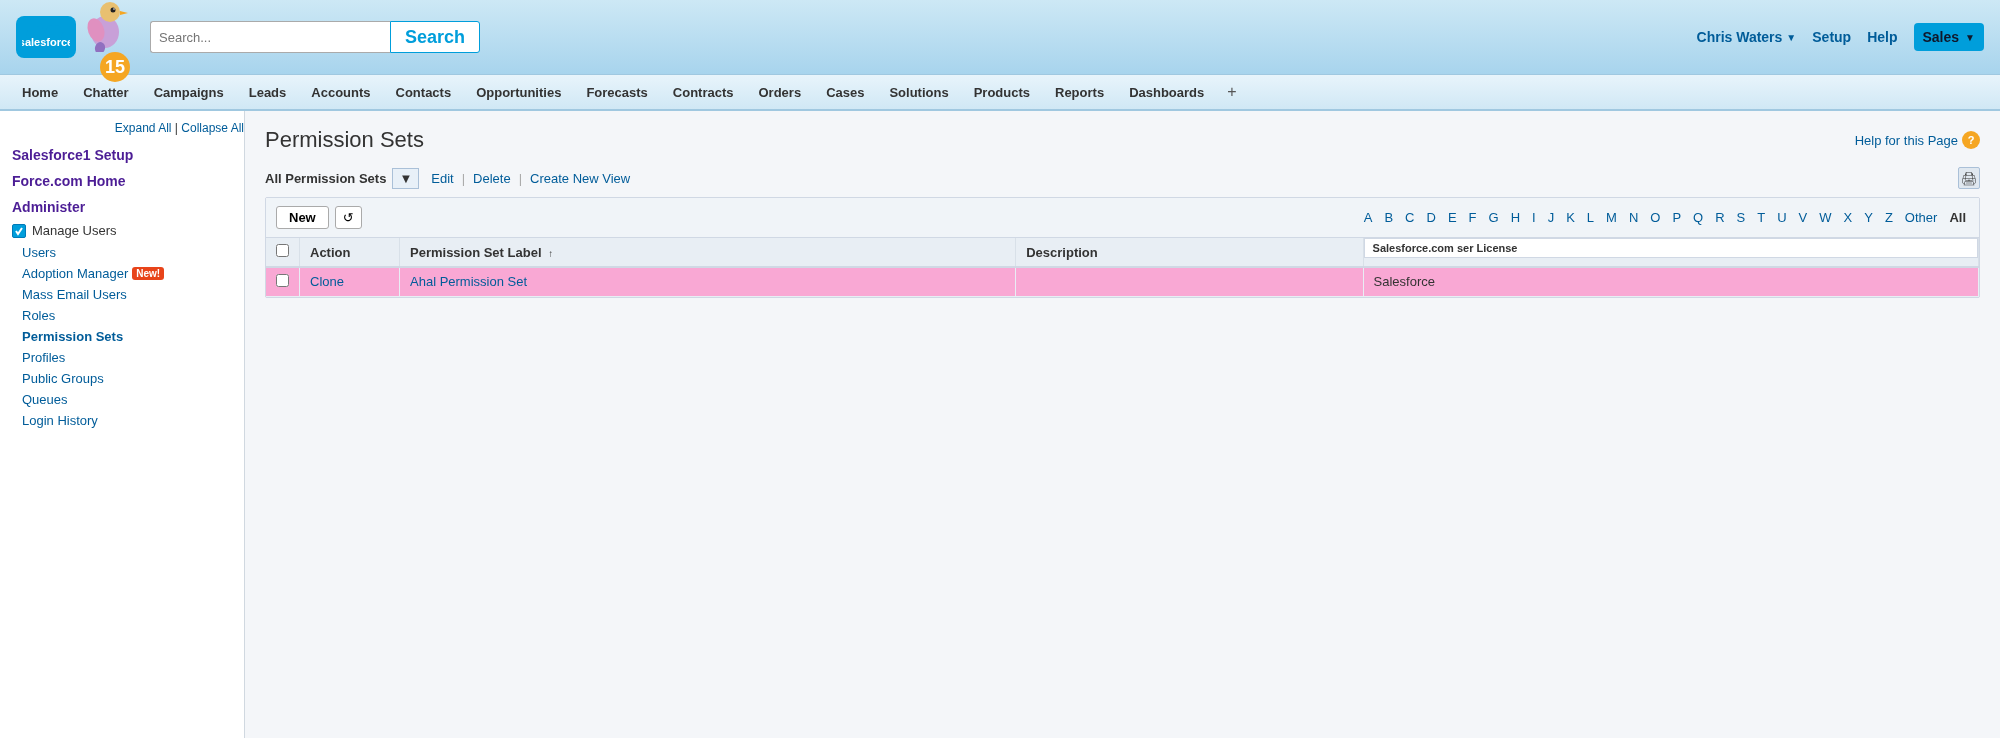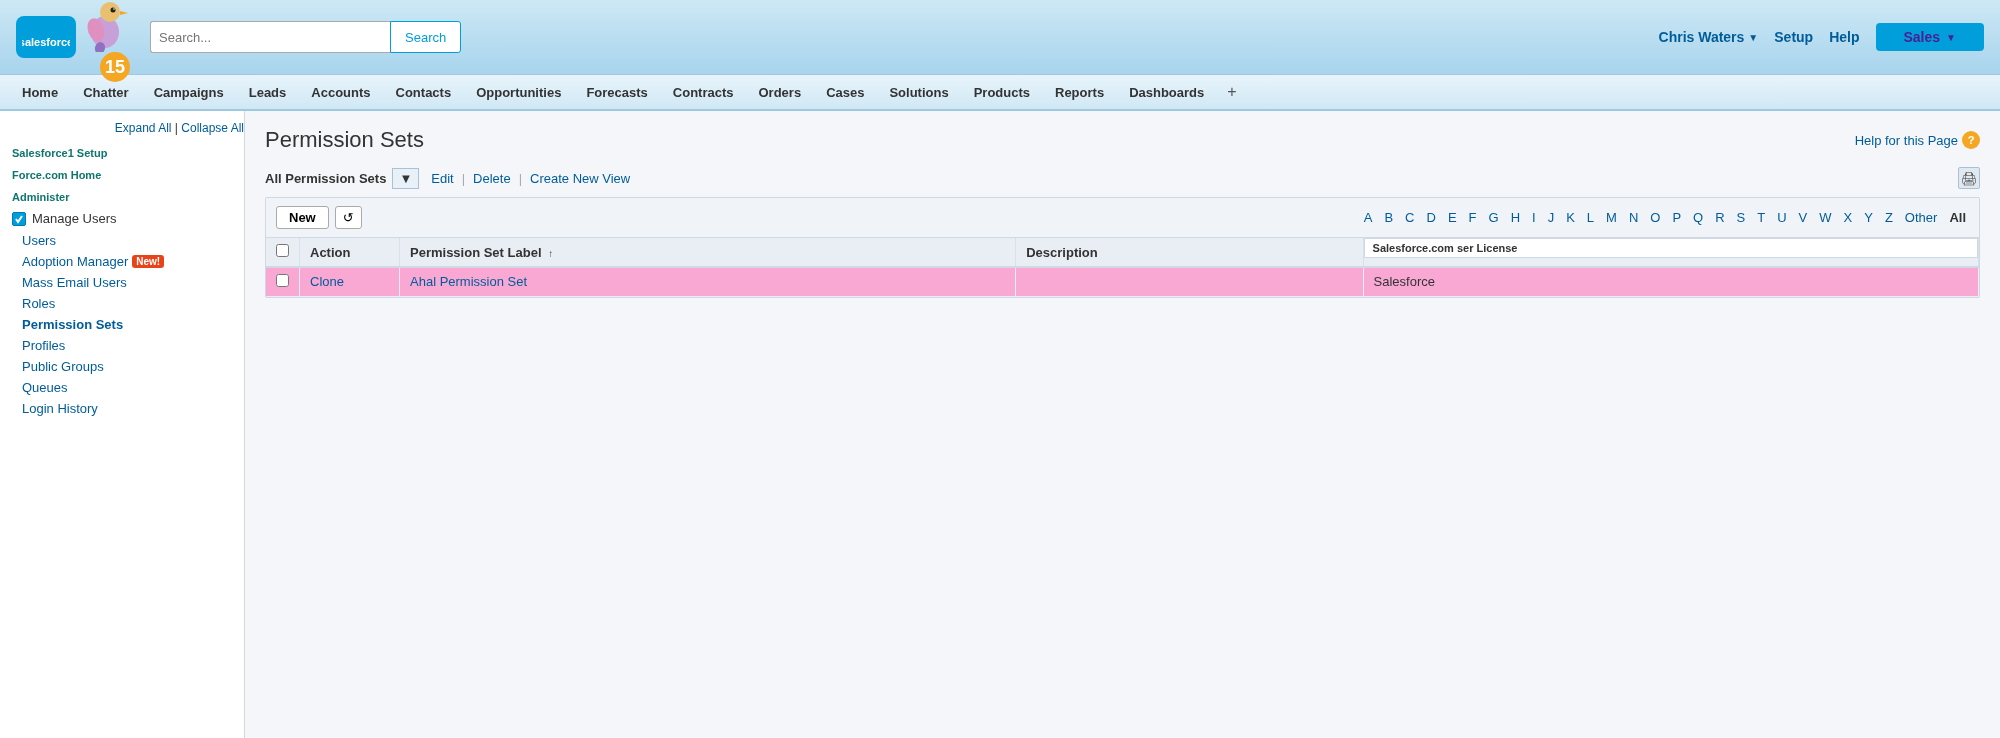--- a/index.html
+++ b/index.html
@@ -67,22 +67,22 @@
       border-radius: 3px 0 0 3px;
       background: white;
       color: #999;
     }
     .search-btn {
       height: 32px;
       padding: 0 14px;
       background: white;
       border: 1px solid #009edb;
       color: #009edb;
-      font-size: 13px;
-      font-weight: normal;
+      font-size: 18px;
+      font-weight: bold;
       cursor: pointer;
       border-radius: 0 3px 3px 0;
     }
     .header-right {
       margin-left: auto;
       display: flex;
       align-items: center;
       gap: 16px;
     }
     .user-name {
@@ -95,22 +95,22 @@
       gap: 4px;
     }
     .header-link {
       color: #005c99;
       font-size: 14px;
       font-weight: bold;
       cursor: pointer;
     }
     .sales-btn {
       background: #009edb;
-      color: #4c1d95;
-      padding: 6px 28px;
+      color: #0f172a;
+      padding: 6px 9px;
       border-radius: 4px;
       font-size: 14px;
       font-weight: bold;
       cursor: pointer;
       display: flex;
       align-items: center;
       gap: 6px;
     }
     .dropdown-arrow {
       font-size: 10px;
@@ -202,23 +202,23 @@
       text-align: right;
       font-size: 12px;
       padding: 2px 0 6px;
     }
     .expand-collapse a {
       color: #005c99;
       cursor: pointer;
       text-decoration: none;
     }
     .sidebar-section-title {
-      font-size: 11px;
-      font-weight: bold;
-      color: #0f766e;
+      font-size: 14px;
+      font-weight: bold;
+      color: #4c1d95;
       padding: 6px 12px 4px;
     }
     .sidebar-item {
       padding: 3px 12px 3px 22px;
       font-size: 13px;
       color: #005c99;
       cursor: pointer;
     }
     .sidebar-item.active {
       color: #005c99;

